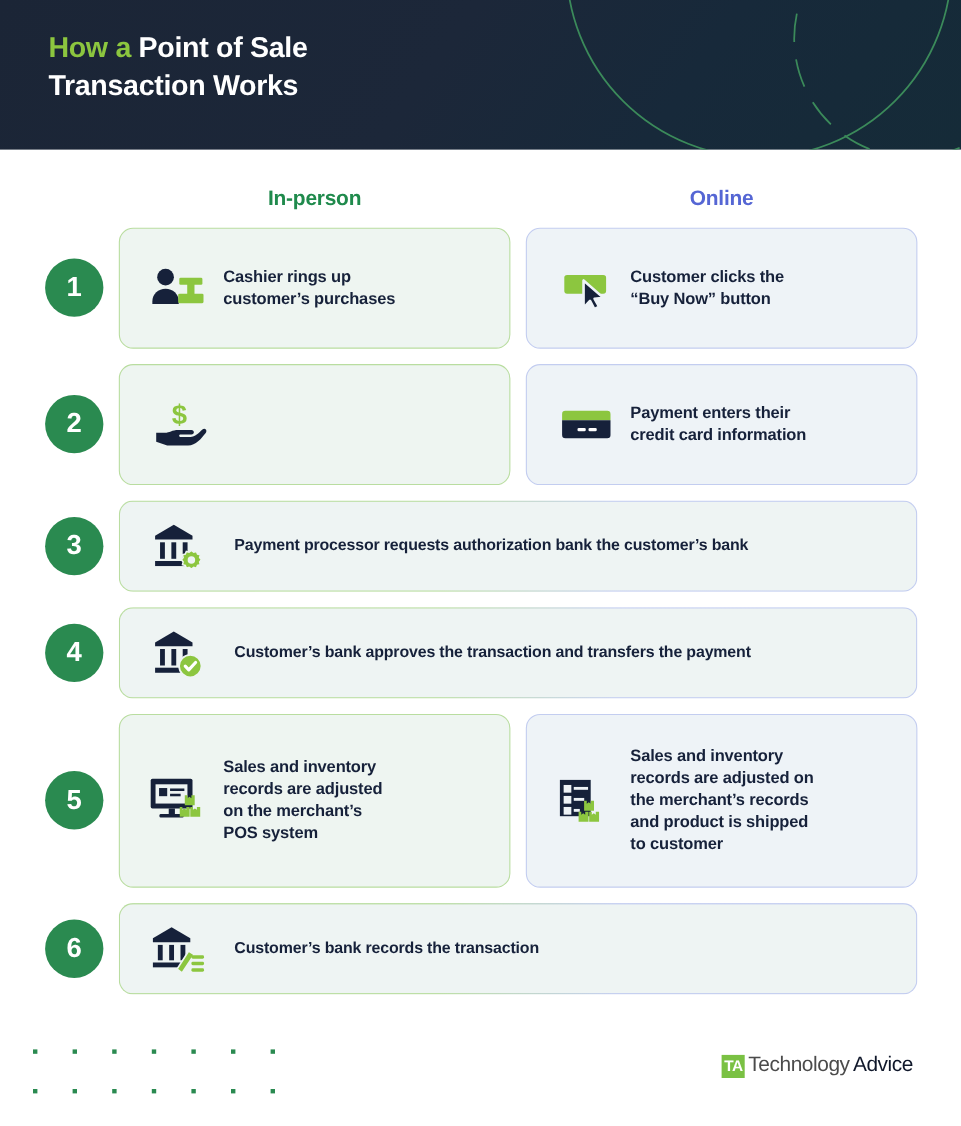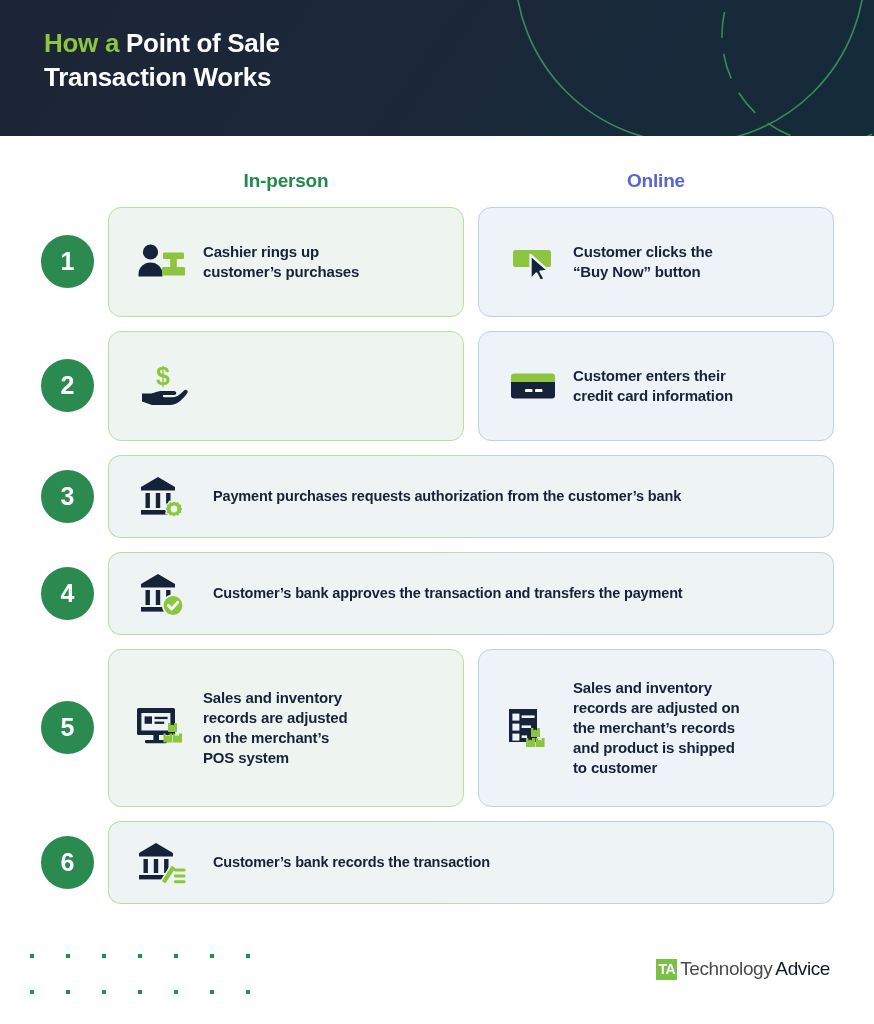--- a/index.html
+++ b/index.html
@@ -244,21 +244,21 @@
 
       <div class="card card-right card-blue">
         <div class="card-icon">
           <svg width="50" height="36" viewBox="0 0 50 36" fill="none">
             <path d="M3 8.5a3 3 0 0 1 3-3h38a3 3 0 0 1 3 3v5.5H3z" fill="#8cc63f"></path>
             <path d="M3 14h44v13.5a3 3 0 0 1-3 3H6a3 3 0 0 1-3-3z" fill="#16213a"></path>
             <rect x="17" y="21" width="7.5" height="3.1" rx="1.2" fill="#ffffff"></rect>
             <rect x="27" y="21" width="7.5" height="3.1" rx="1.2" fill="#ffffff"></rect>
           </svg>
         </div>
-        <div class="card-text">Customer enters their
+        <div class="card-text">Payment enters their
 credit card information</div>
       </div>
     </div>
 
     <div class="row r3">
       <div class="step-badge">3</div>
 
       <div class="card card-wide card-split">
         <div class="card-icon">
           <svg width="48" height="46" viewBox="0 0 48 46" fill="none">
@@ -268,21 +268,21 @@
             <rect x="27.1" y="19" width="4.4" height="15" fill="#16213a"></rect>
             <rect x="2" y="36" width="34" height="4.6" fill="#16213a"></rect>
             <g transform="translate(26,26)">
               <path d="M9 0.4 l2.1 1.6 2.5-0.7 1 2.4 2.5 0.7 -0.6 2.5 1.6 2 -1.6 2 0.6 2.5
                        -2.5 0.7 -1 2.4 -2.5-0.7 -2.1 1.6 -2.1-1.6 -2.5 0.7 -1-2.4 -2.5-0.7
                        0.6-2.5 -1.6-2 1.6-2 -0.6-2.5 2.5-0.7 1-2.4 2.5 0.7 Z" fill="#8cc63f" stroke="#eef4f3" stroke-width="1.4"></path>
               <circle cx="9" cy="9" r="3.4" fill="#eef4f3"></circle>
             </g>
           </svg>
         </div>
-        <div class="card-text card-text-wide">Payment purchases requests authorization from the customer’s bank</div>
+        <div class="card-text card-text-wide">Payment processor requests authorization bank the customer’s bank</div>
       </div>
     </div>
 
     <div class="row r4">
       <div class="step-badge">4</div>
 
       <div class="card card-wide card-split">
         <div class="card-icon">
           <svg width="48" height="46" viewBox="0 0 48 46" fill="none">
             <path d="M19 3 L36 13 L36 16.5 L2 16.5 L2 13 Z" fill="#16213a"></path>

